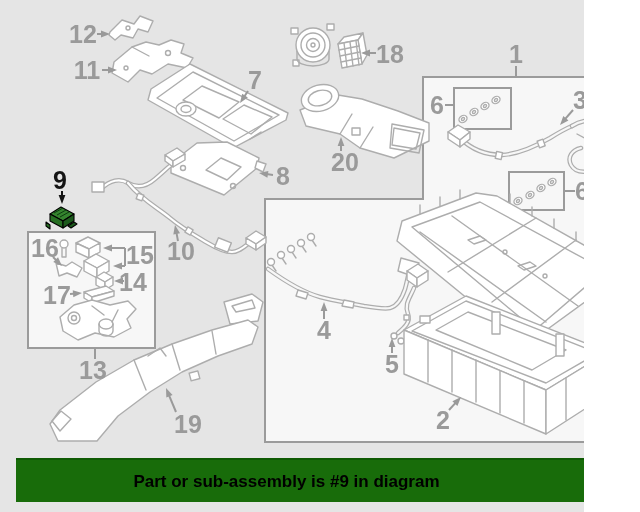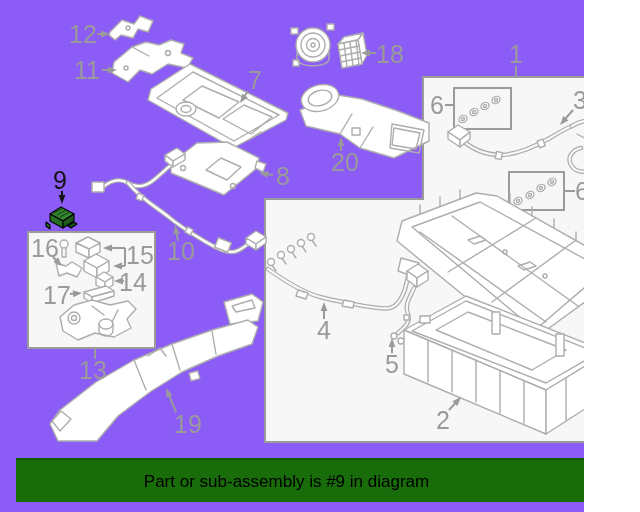--- a/index.html
+++ b/index.html
@@ -1,17 +1,17 @@
 <!DOCTYPE html>
 <html style="--line: #adadad; --boxfill: #f7f7f7; --boxline: #9b9b9b;"><head>
 <meta charset="utf-8">
 <style>
   html,body{margin:0;padding:0;background:#ffffff;}
-  .stage{position:relative;width:584px;height:512px;background:#8b5cf6;overflow:hidden;
-         font-family:"Liberation Sans",sans-serif;}
+  .stage{position:relative;width:584px;height:512px;background:#e5e5e5;overflow:hidden;
+         font-family:"Liberation Sans",sans-serif;font-weight:bold;}
   svg{position:absolute;left:0;top:0;}
   .part{stroke:var(--line,#adadad);stroke-width:1.4;fill:none;stroke-linejoin:round;stroke-linecap:round;}
   .pfill{fill:#ffffff;}
   .gbox{fill:var(--boxfill,#f7f7f7);stroke:var(--boxline,#9b9b9b);stroke-width:2;}
   .tube-o{fill:none;stroke:var(--line,#adadad);stroke-width:4.6;stroke-linecap:round;}
   .tube-i{fill:none;stroke:#ffffff;stroke-width:2.2;stroke-linecap:round;}
   .tube-i.inbox{stroke:var(--boxfill,#f7f7f7);}
   .hl{stroke:#000000;stroke-width:1.1;stroke-linejoin:round;}
   .hl-rib{stroke:#0b3b10;stroke-width:1;}
   .callout-text{font-family:"Liberation Sans",sans-serif;font-size:25px;text-anchor:middle;}

